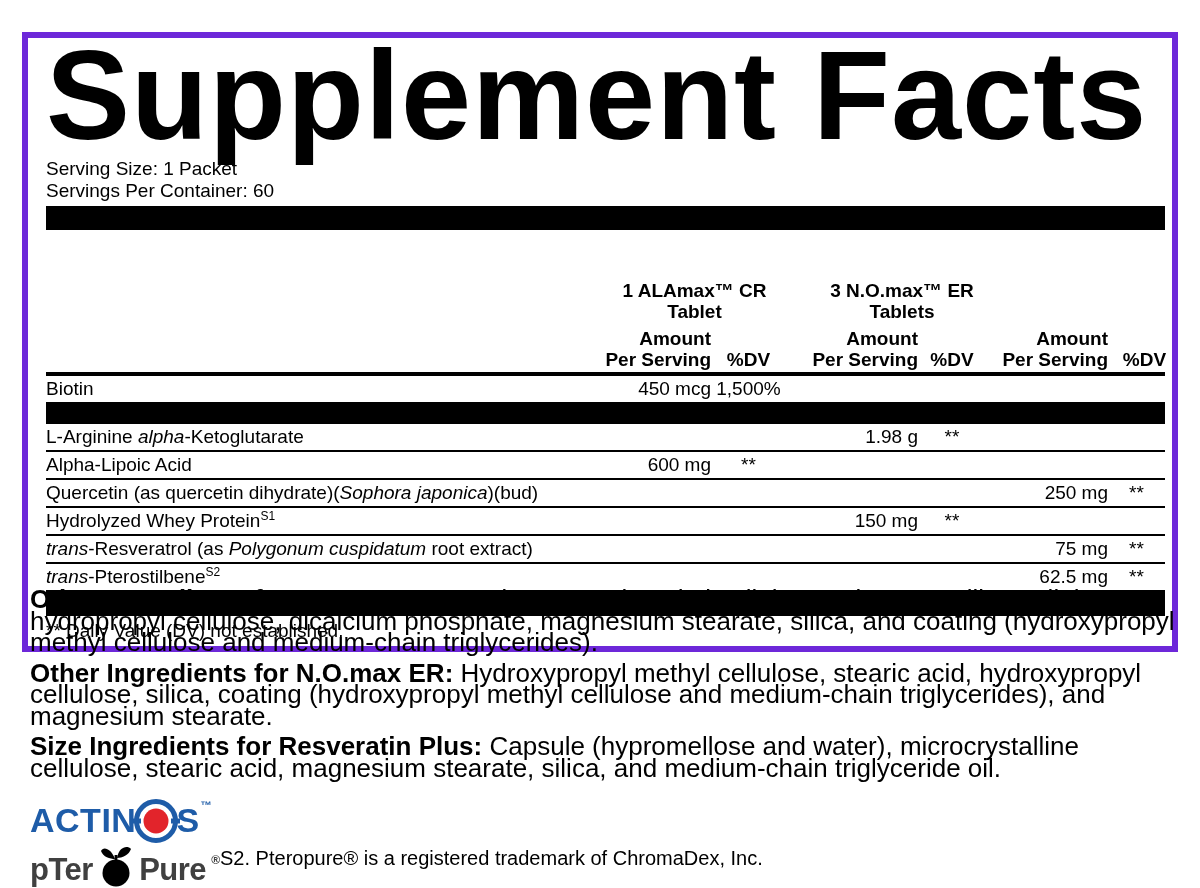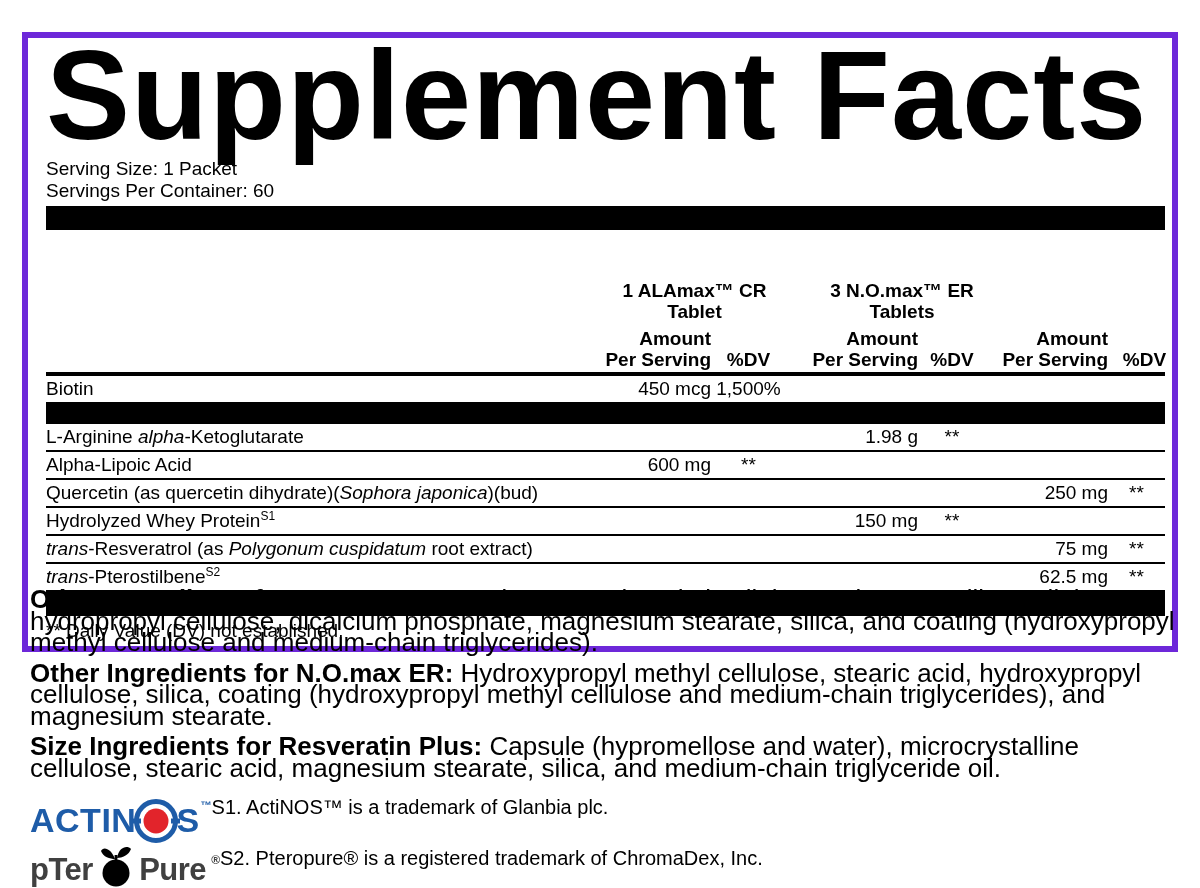--- a/index.html
+++ b/index.html
@@ -199,21 +199,20 @@
       <span>ACTIN</span>
       <svg class="act-o" width="48" height="48" viewBox="0 0 48 48">
         <rect x="0" y="21.5" width="9" height="5" fill="#1E5CA8"></rect>
         <rect x="39" y="21.5" width="9" height="5" fill="#1E5CA8"></rect>
         <circle cx="24" cy="24" r="19.5" fill="none" stroke="#1E5CA8" stroke-width="5"></circle>
         <circle cx="24" cy="24" r="12.5" fill="#E2242B"></circle>
       </svg>
       <span>S</span>
       <span class="tm">™</span>
     </span>
-    <span class="tm-note">S1. ActiNOS™ is a trademark of Glanbia plc.</span>
   </div>
 
   <div class="tm-row tm-row-2">
     <span class="pteropure">
       <span>pTer</span>
       <svg class="berry" width="32" height="42" viewBox="0 0 32 42">
         <circle cx="16" cy="28" r="13.5" fill="#000"></circle>
         <path d="M15 14 C 11 3, 3 1, 1 6 C 3 12, 10 14, 15 14 Z" fill="#000"></path>
         <path d="M17 13 C 19 2, 27 0, 31 4 C 29 10, 22 13, 17 13 Z" fill="#000"></path>
         <rect x="14.6" y="10" width="2.8" height="6" fill="#000"></rect>

